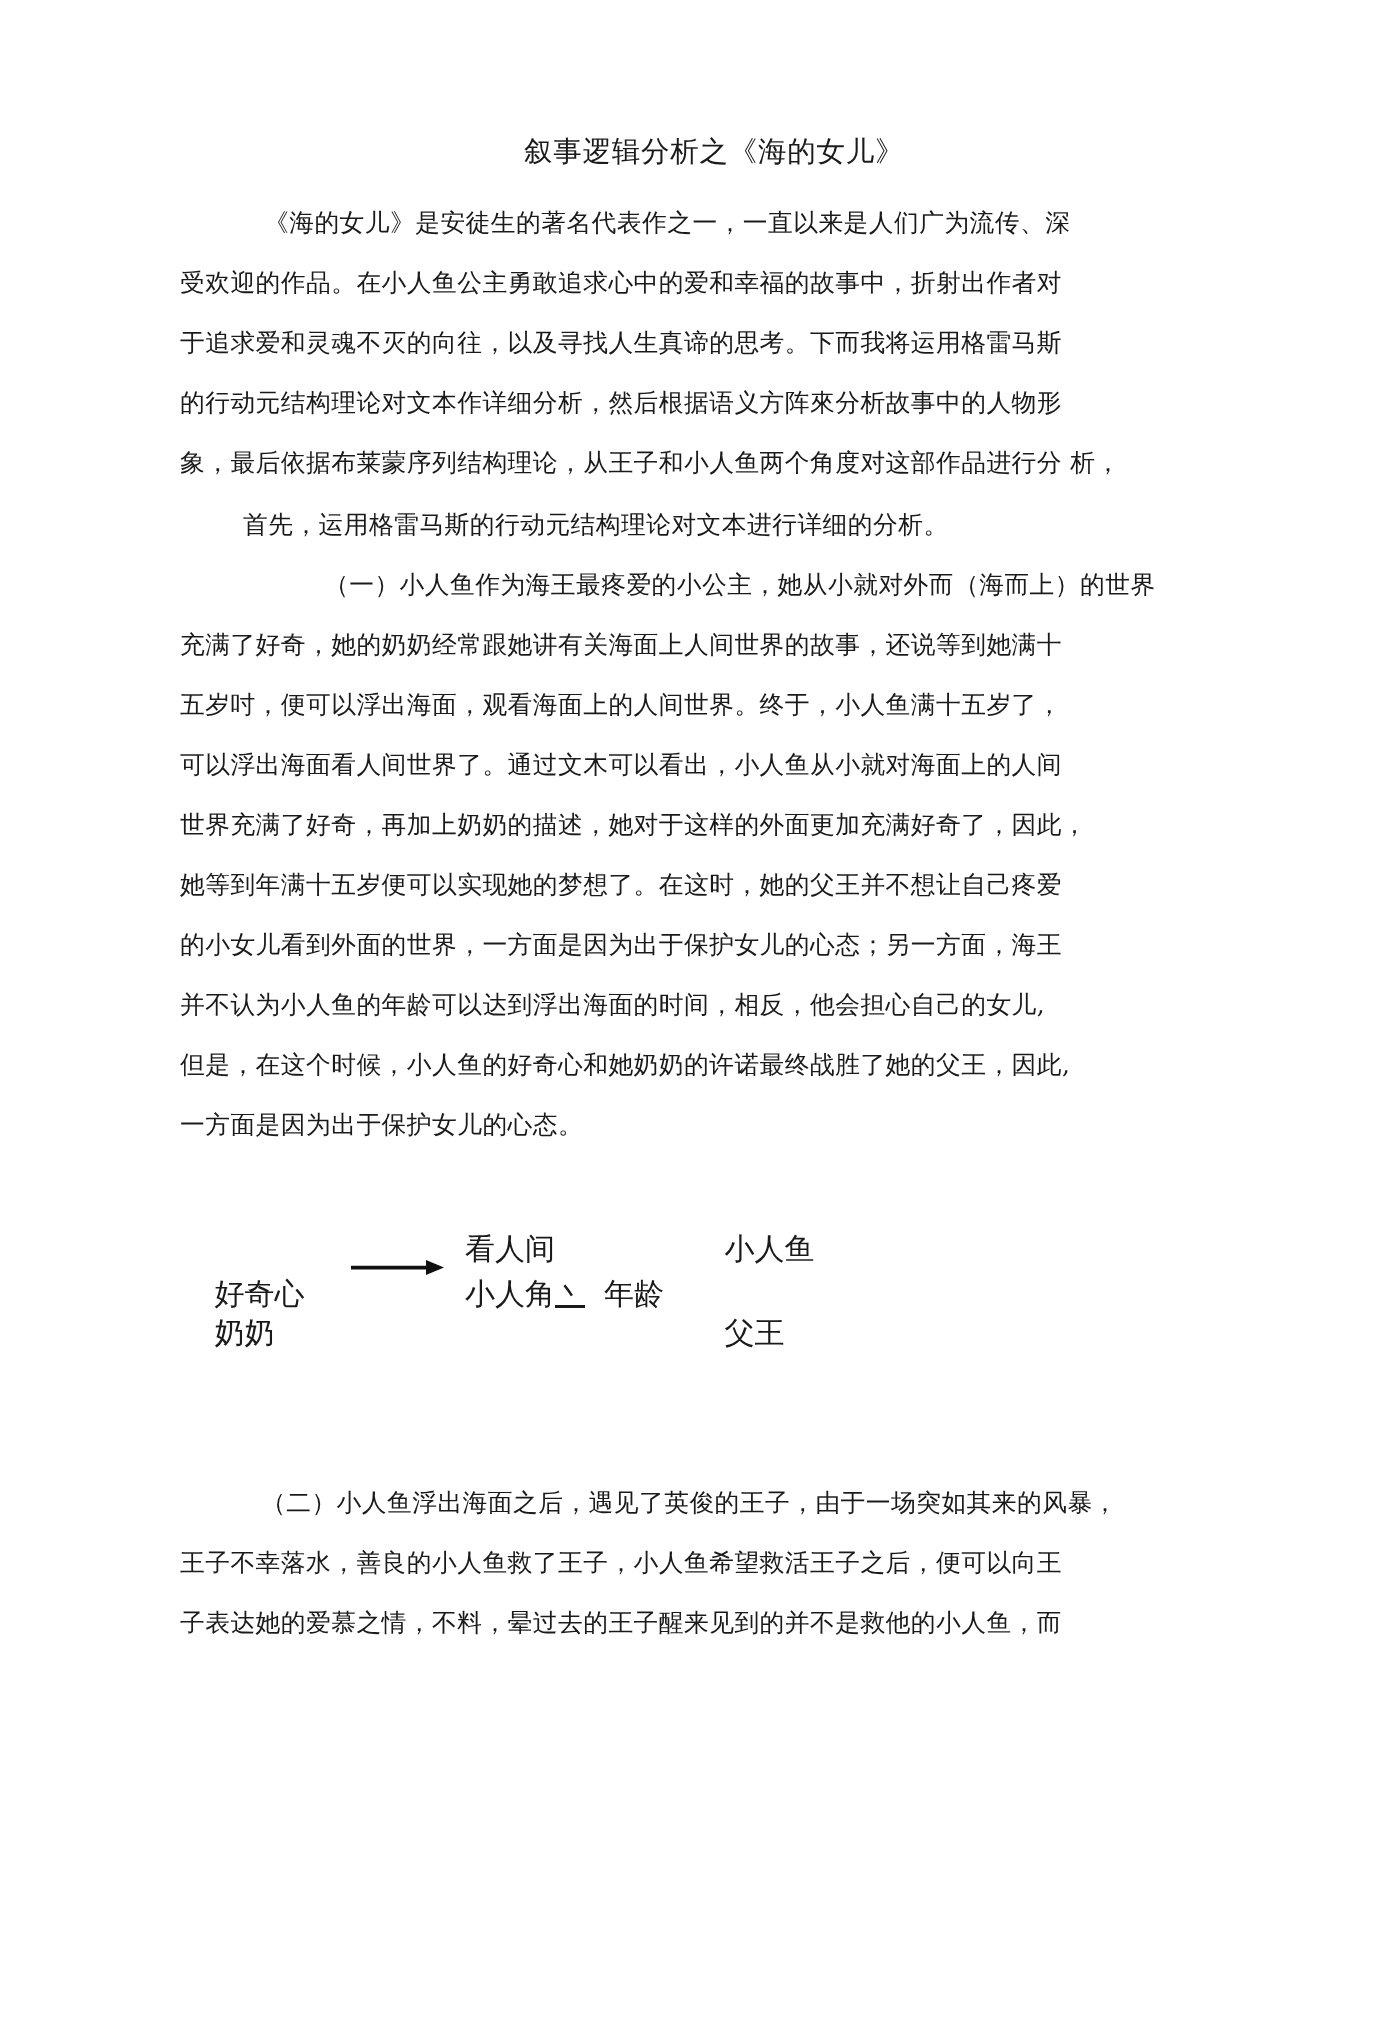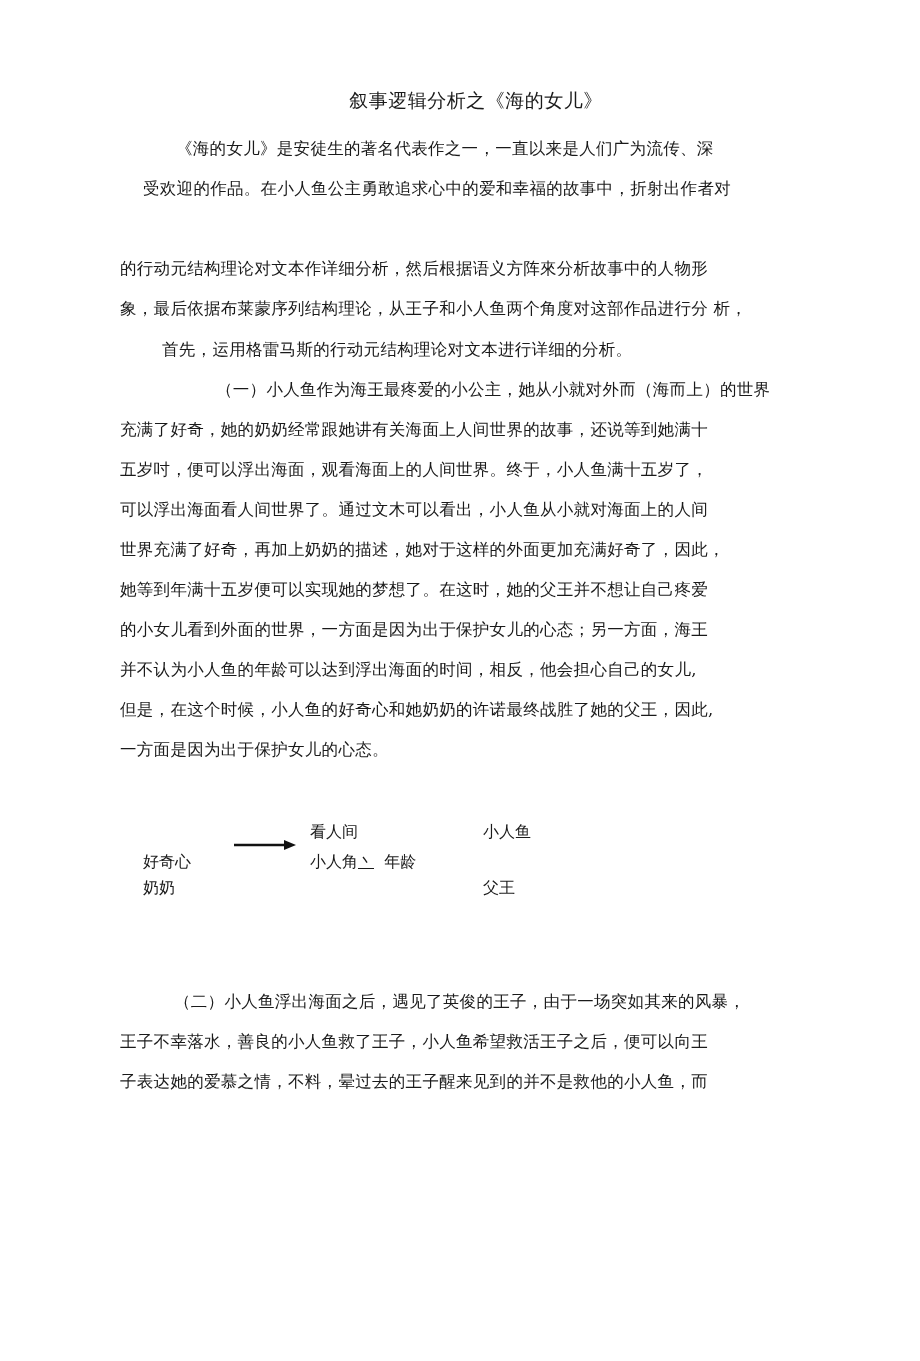--- a/index.html
+++ b/index.html
@@ -11,33 +11,34 @@
   .page { position: absolute; left: 16px; top: 0; width: 920px; height: 1361px; }
   .title {
     position: absolute; left: 0; width: 920px; top: 88px;
     text-align: center; font-size: 19px; letter-spacing: 0.5px;
   }
   .line {
     position: absolute; font-size: 16.5px; white-space: nowrap; line-height: 22px;
     letter-spacing: 0.3px;
     text-align: right;
   }
-  .diag { position: absolute; font-size: 16px; white-space: nowrap; line-height: 22px; }
+  .diag { position: absolute; font-size: 20px; white-space: nowrap; line-height: 22px; }
   .arrow { position: absolute; left: 218px; top: 838px; width: 62px; height: 14px; }
   .u { text-decoration: underline; }
 </style>
 </head>
 <body>
 
 <div class="page">
 
   <div class="title">叙事逻辑分析之《海的女儿》</div>
 
   <div class="line" style="left:160px; top:138px;">《海的女儿》是安徒生的著名代表作之一，一直以来是人们广为流传、深</div>
-  <div class="line" style="left:104px; top:178px;margin-left:23px;">受欢迎的作品。在小人鱼公主勇敢追求心中的爱和幸福的故事中，折射出作者对</div>
+  <div class="line" style="left:104px; top:178px;">受欢迎的作品。在小人鱼公主勇敢追求心中的爱和幸福的故事中，折射出作者对</div>
+  <div class="line" style="left:104px; top:218px;">于追求爱和灵魂不灭的向往，以及寻找人生真谛的思考。下而我将运用格雷马斯</div>
   <div class="line" style="left:104px; top:258px;">的行动元结构理论对文本作详细分析，然后根据语义方阵來分析故事中的人物形</div>
   <div class="line" style="left:104px; top:298px;">象，最后依据布莱蒙序列结构理论，从王子和小人鱼两个角度对这部作品进行分  析，</div>
   <div class="line" style="left:146px; top:339px;">首先，运用格雷马斯的行动元结构理论对文本进行详细的分析。</div>
 
   <div class="line" style="left:104px; top:419px;">充满了好奇，她的奶奶经常跟她讲有关海面上人间世界的故事，还说等到她满十</div>
   <div class="line" style="left:200px; top:379px;">（一）小人鱼作为海王最疼爱的小公主，她从小就对外而（海而上）的世界</div>
   <div class="line" style="left:104px; top:459px;">五岁吋，便可以浮出海面，观看海面上的人间世界。终于，小人鱼满十五岁了，</div>
   <div class="line" style="left:104px; top:499px;">可以浮出海面看人间世界了。通过文木可以看出，小人鱼从小就对海面上的人间</div>
   <div class="line" style="left:104px; top:539px;">世界充满了好奇，再加上奶奶的描述，她对于这样的外面更加充满好奇了，因此，</div>
   <div class="line" style="left:104px; top:579px;">她等到年满十五岁便可以实现她的梦想了。在这时，她的父王并不想让自己疼爱</div>

